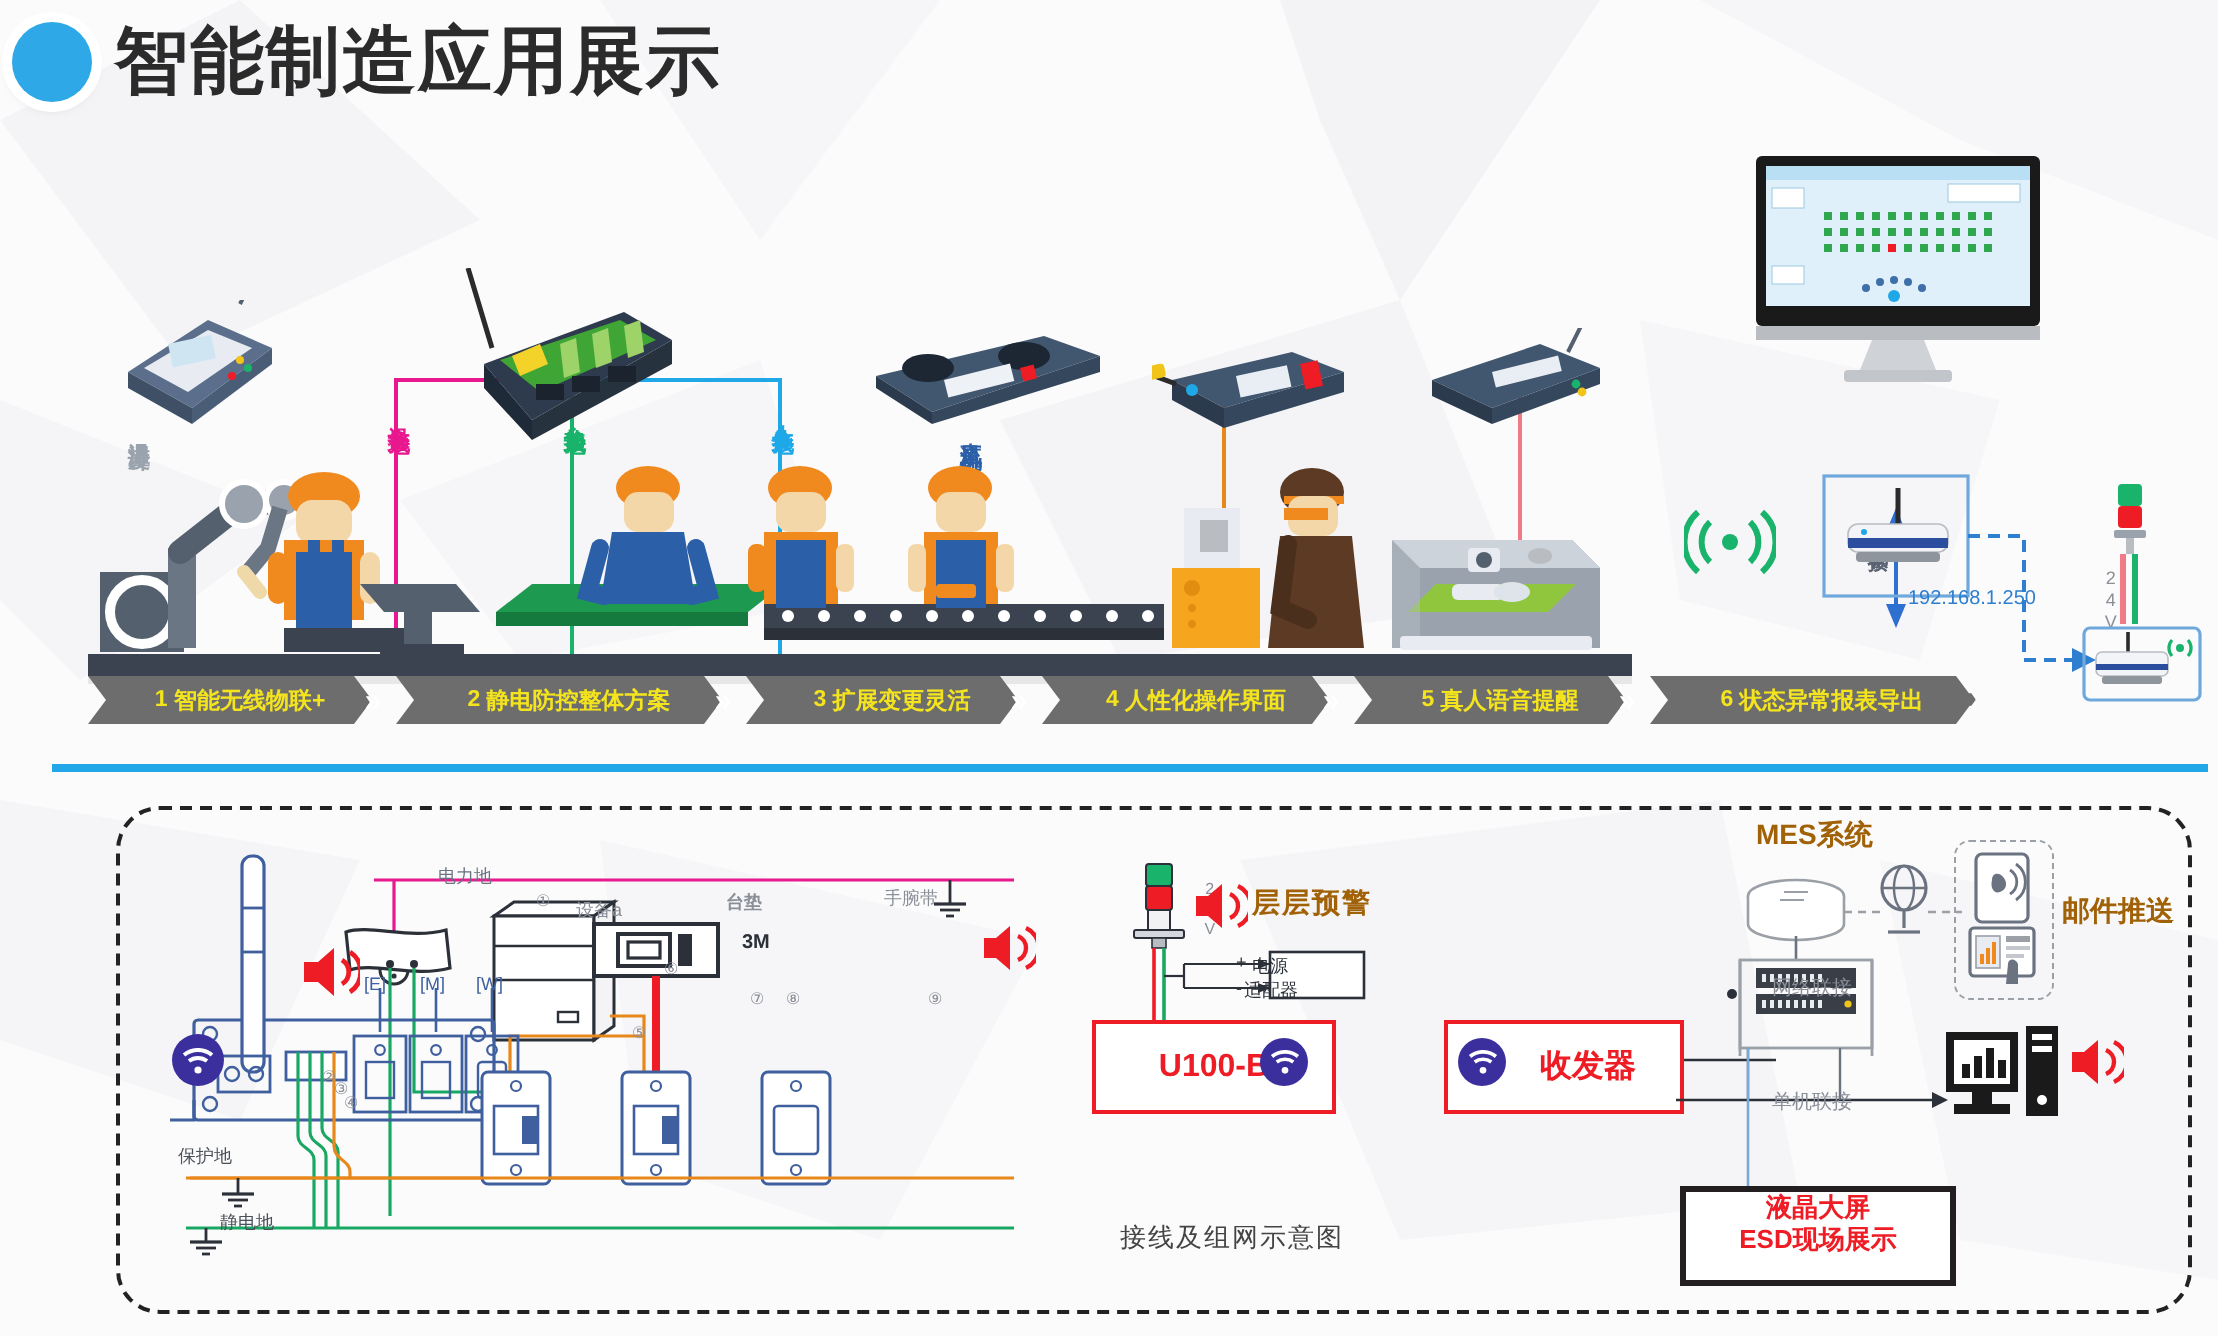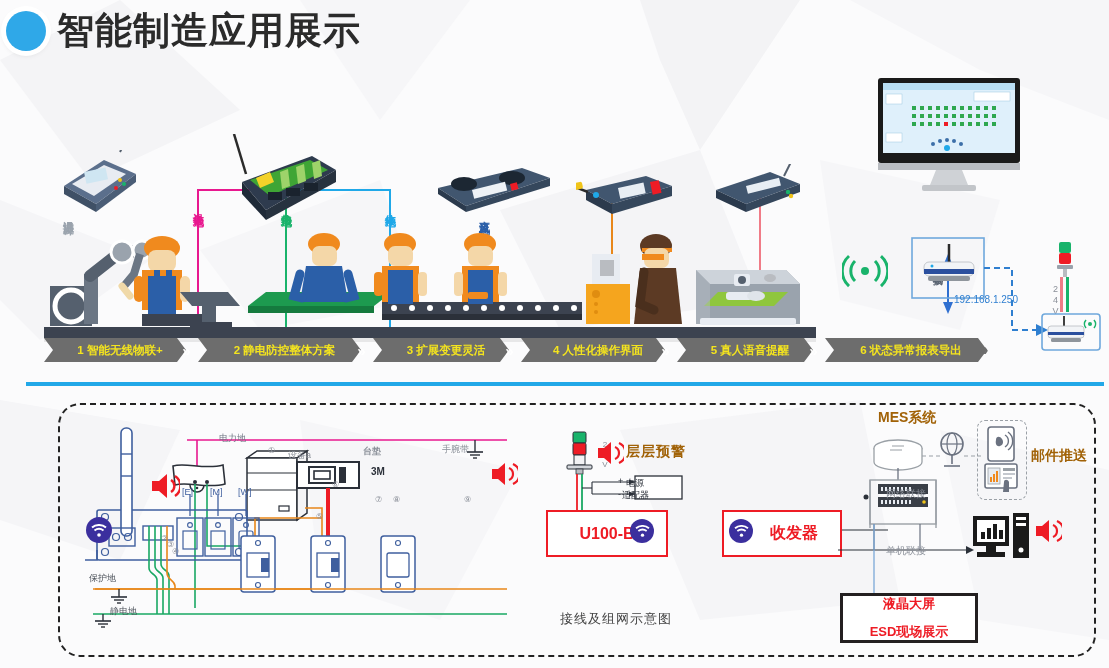--- a/index.html
+++ b/index.html
@@ -102,21 +102,21 @@
 
   
   .wifi{
     position:absolute;border-radius:50%;background:#3b2f9e;
     display:flex;align-items:center;justify-content:center;color:#fff;
   }
 
   
   .blackbox{
     position:absolute;border:3px solid #231f20;background:#fff;
-    display:flex;flex-direction:column;align-items:center;justify-content:space-between;
+    display:flex;flex-direction:column;align-items:center;justify-content:flex-start;
     line-height:1.25;
   }
   .blackbox .l1,.blackbox .l2{color:#ee1c25;font-size:13px;font-weight:bold;}
 
   
   .dashgroup{position:absolute;border:1.4px dashed #9aa0a6;border-radius:8px;}
 
   svg{display:block;}
 </style>
 </head>

